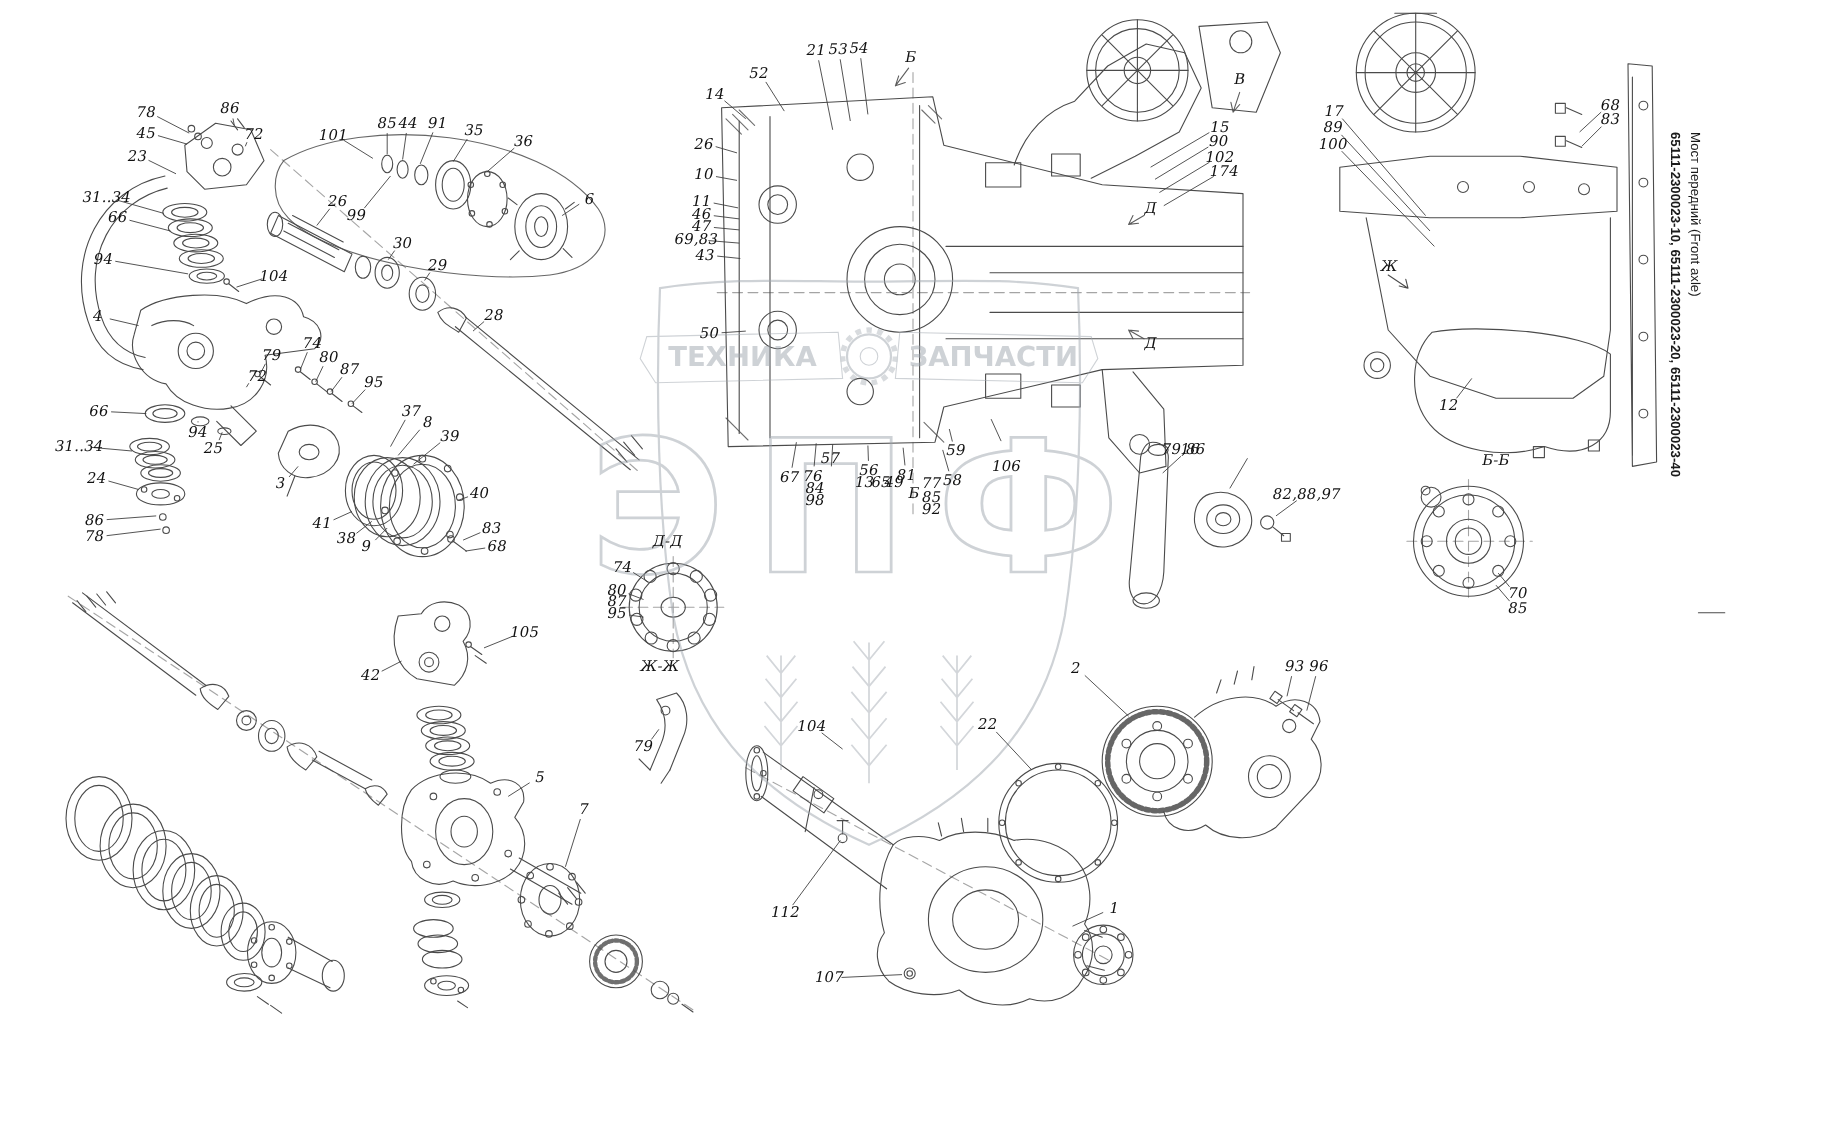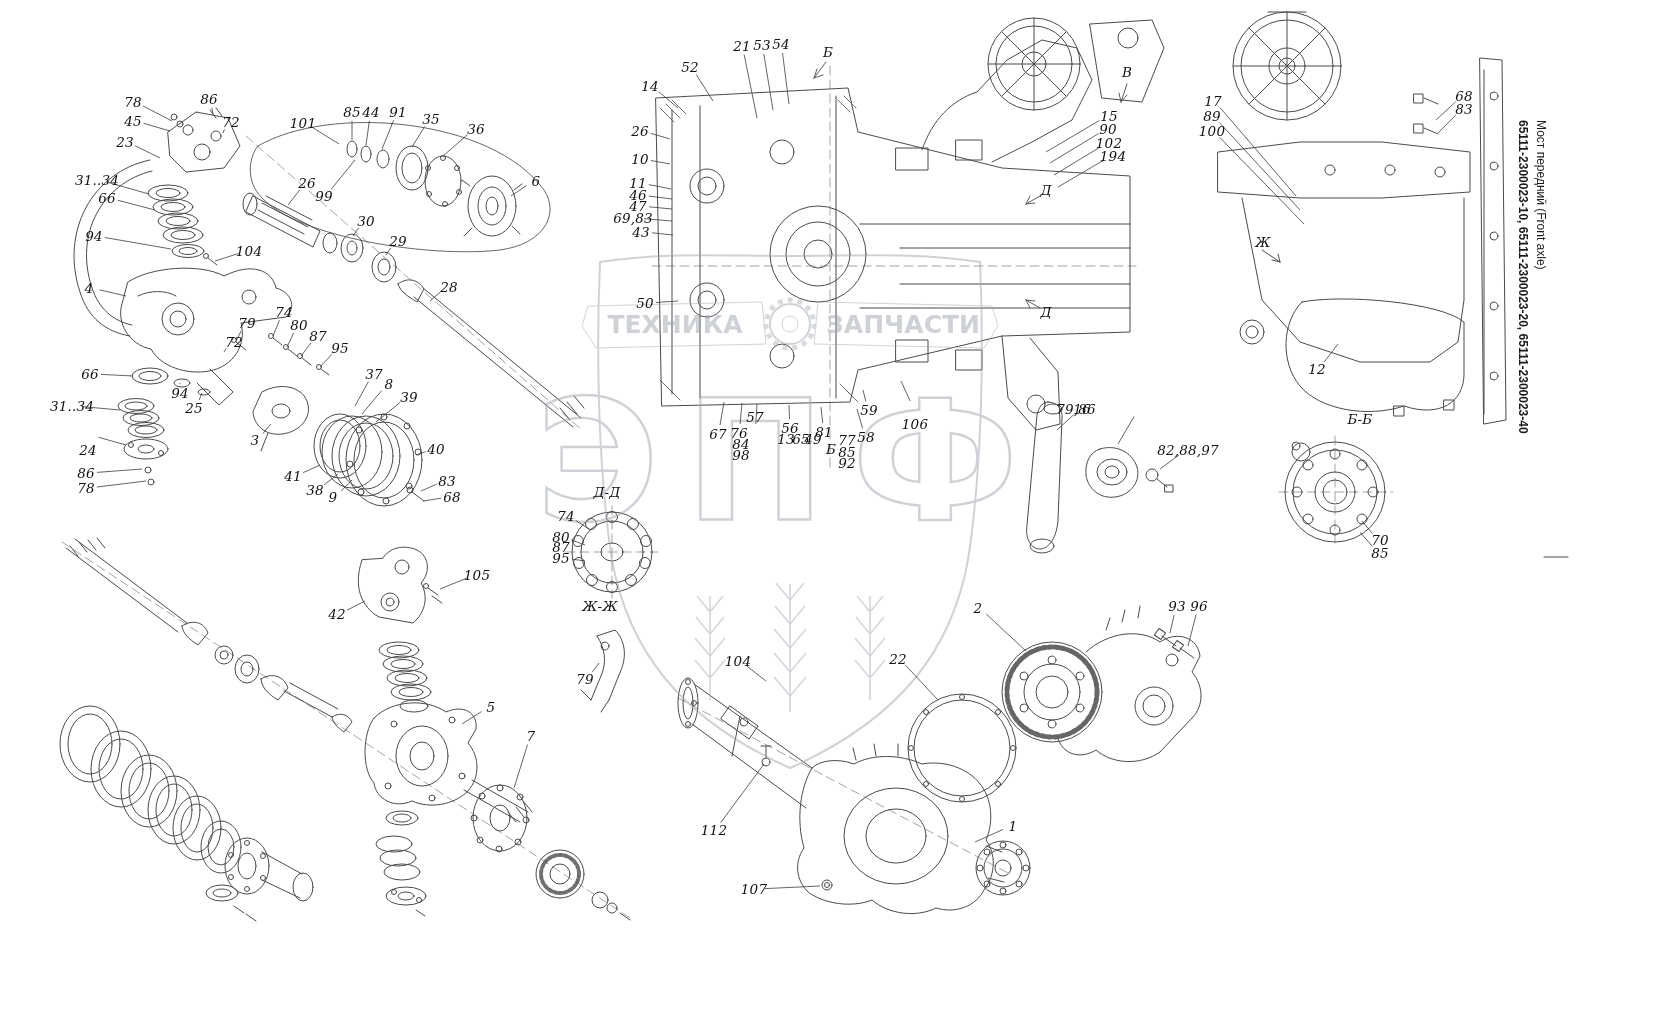--- a/index.html
+++ b/index.html
@@ -603,21 +603,21 @@
       <span class="callout" style="left: 234px; top: 342px;">72</span>
       <span class="callout" style="left: 340px; top: 348px;">95</span>
       <span class="callout" style="left: 90px; top: 374px;">66</span>
       <span class="callout" style="left: 180px; top: 393px;">94</span>
       <span class="callout" style="left: 194px; top: 408px;">25</span>
       <span class="callout" style="left: 374px; top: 374px;">37</span>
       <span class="callout" style="left: 389px; top: 384px;">8</span>
       <span class="callout" style="left: 409px; top: 397px;">39</span>
       <span class="callout" style="left: 255px; top: 440px;">3</span>
       <span class="callout" style="left: 72px; top: 406px;">31..34</span>
-      <span class="callout" style="left: 88px; top: 435px; margin-top: 15px;">24</span>
+      <span class="callout" style="left: 88px; top: 435px;">24</span>
       <span class="callout" style="left: 436px; top: 449px;">40</span>
       <span class="callout" style="left: 293px; top: 476px;">41</span>
       <span class="callout" style="left: 315px; top: 490px;">38</span>
       <span class="callout" style="left: 333px; top: 497px;">9</span>
       <span class="callout" style="left: 86px; top: 473px;">86</span>
       <span class="callout" style="left: 86px; top: 488px;">78</span>
       <span class="callout" style="left: 447px; top: 481px;">83</span>
       <span class="callout" style="left: 452px; top: 497px;">68</span>
       <span class="callout" style="left: 337px; top: 614px;">42</span>
       <span class="callout" style="left: 477px; top: 575px;">105</span>
@@ -626,21 +626,21 @@
       <span class="callout" style="left: 690px; top: 67px;">52</span>
       <span class="callout" style="left: 742px; top: 46px;">21</span>
       <span class="callout" style="left: 762px; top: 45px;">53</span>
       <span class="callout" style="left: 781px; top: 44px;">54</span>
       <span class="callout" style="left: 828px; top: 52px;">Б</span>
       <span class="callout" style="left: 650px; top: 86px;">14</span>
       <span class="callout" style="left: 640px; top: 131px;">26</span>
       <span class="callout" style="left: 1109px; top: 116px;">15</span>
       <span class="callout" style="left: 1108px; top: 129px;">90</span>
       <span class="callout" style="left: 1109px; top: 143px; font-style: italic;">102</span>
-      <span class="callout" style="left: 1113px; top: 156px;">194</span>
+      <span class="callout" style="left: 1113px; top: 156px;">174</span>
       <span class="callout" style="left: 640px; top: 159px;">10</span>
       <span class="callout" style="left: 638px; top: 183px;">11</span>
       <span class="callout" style="left: 638px; top: 195px;">46</span>
       <span class="callout" style="left: 638px; top: 206px;">47</span>
       <span class="callout" style="left: 633px; top: 218px;">69,83</span>
       <span class="callout" style="left: 641px; top: 232px;">43</span>
       <span class="callout" style="left: 1127px; top: 72px;">В</span>
       <span class="callout" style="left: 645px; top: 303px;">50</span>
       <span class="callout" style="left: 1046px; top: 190px;">Д</span>
       <span class="callout" style="left: 1046px; top: 312px;">Д</span>

